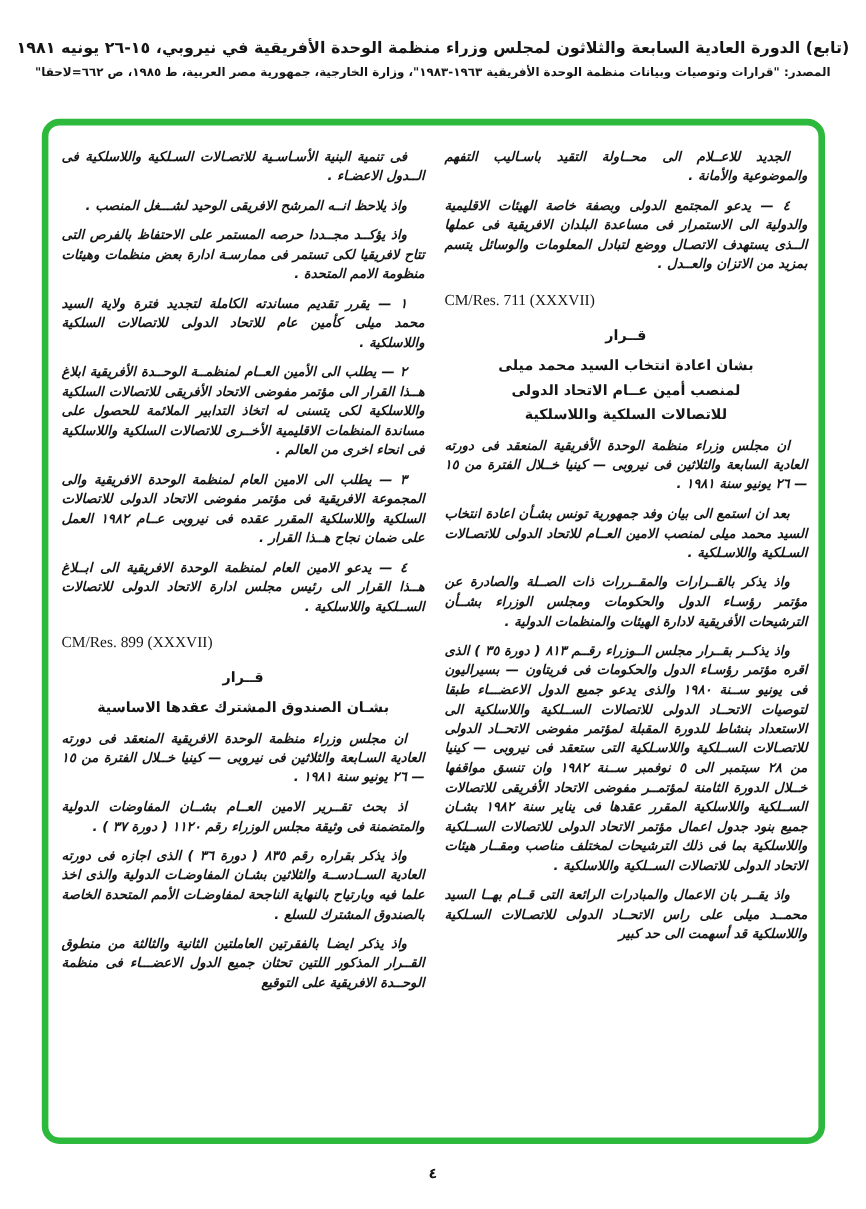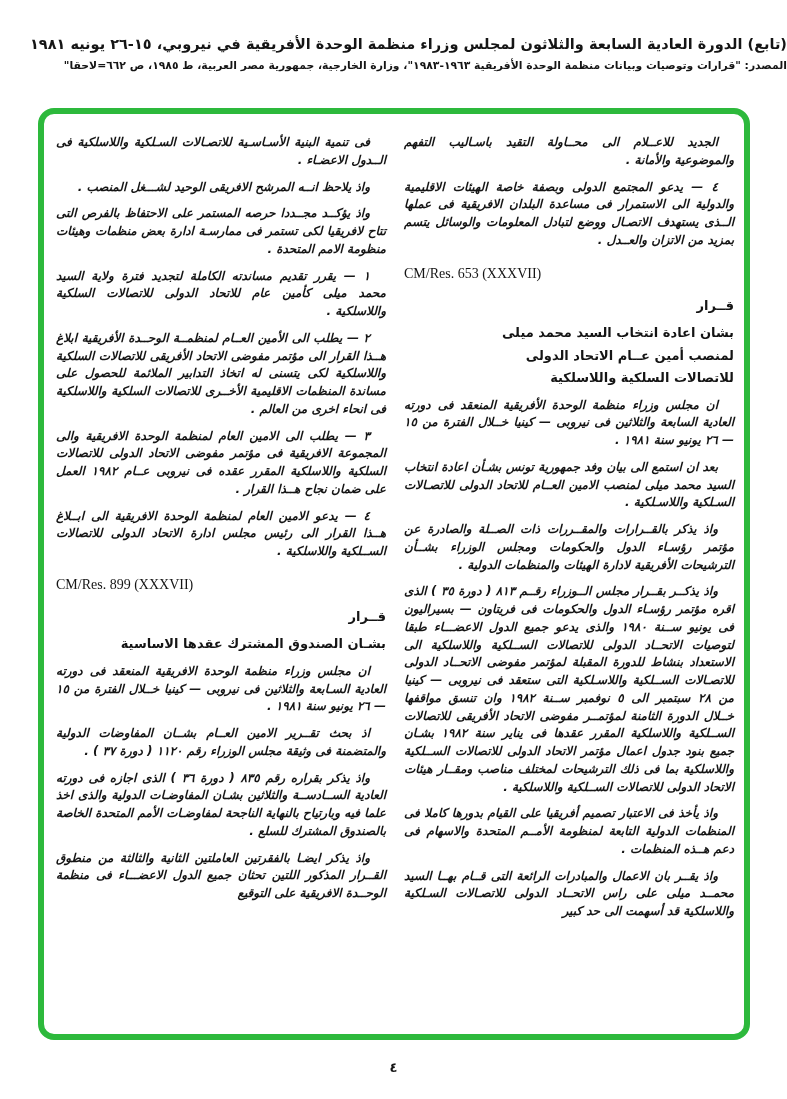--- a/index.html
+++ b/index.html
@@ -1,30 +1,30 @@
 <!DOCTYPE html>
 <html lang="ar" style="--accent: #2db93c;"><head>
 <meta charset="utf-8">
 <style>
   html,body{margin:0;padding:0;background:#ffffff;}
   .page{position:relative;width:787px;height:1099px;background:#ffffff;overflow:hidden;
         font-family:"DejaVu Sans",sans-serif;color:#151515;}
-  .header{position:absolute;top:36px;left:0;right:0;text-align:right;direction:rtl;}
+  .header{position:absolute;top:36px;left:0;right:0;text-align:center;direction:rtl;}
   .header-line1{font-size:14.5px;font-weight:700;white-space:nowrap;letter-spacing:0;}
   .header-line2{font-size:10.8px;font-weight:700;margin-top:7px;white-space:nowrap;}
   .frame{position:absolute;left:38px;top:108px;width:712px;height:932px;box-sizing:border-box;
          border:6px solid var(--accent,#2db93c);border-radius:16px;
          padding:20px 10px 14px 12px;overflow:hidden;}
   .columns{display:flex;direction:rtl;gap:18px;height:100%;}
   .col{flex:1;min-width:0;direction:rtl;}
   .para{font-size:12px;font-weight:700;line-height:1.48;text-align:justify;
         text-indent:16px;margin:0 0 9px 0;font-style:italic;}
   .rescode{direction:ltr;text-align:left;font-family:"Liberation Serif",serif;
            font-size:14px;font-weight:400;margin:16px 0 14px 0;}
-  .heading{font-weight:700;font-size:13px;line-height:1.5;margin:0 0 3px 0;}
+  .heading{text-align:center;font-weight:700;font-size:13px;line-height:1.5;margin:0 0 3px 0;}
   .heading-word{margin:6px 0 8px 0;}
   .spacer{height:6px;}
   .footer{position:absolute;bottom:24px;left:0;right:0;text-align:center;
           font-size:13px;font-weight:700;}
 </style>
 </head>
 <body>
 
 <div class="page">
 
@@ -32,31 +32,30 @@
     <div class="header-line1">(تابع) الدورة العادية السابعة والثلاثون لمجلس وزراء منظمة الوحدة الأفريقية في نيروبي، ١٥-٢٦ يونيه ١٩٨١</div>
     <div class="header-line2">المصدر: "قرارات وتوصيات وبيانات منظمة الوحدة الأفريقية ١٩٦٣-١٩٨٣"، وزارة الخارجية، جمهورية مصر العربية، ط ١٩٨٥، ص ٦٦٢=لاحقا"</div>
   </div>
 
   <div class="frame">
     <div class="columns">
 
       <div class="col">
         <p class="para">الجديد للاعــلام الى محــاولة التقيد باسـاليب التفهم والموضوعية والأمانة .</p>
         <p class="para">٤ — يدعو المجتمع الدولى وبصفة خاصة الهيئات الاقليمية والدولية الى الاستمرار فى مساعدة البلدان الافريقية فى عملها الــذى يستهدف الاتصـال ووضع لتبادل المعلومات والوسائل يتسم بمزيد من الاتزان والعــدل .</p>
-        <div class="rescode">CM/Res. 653 (XXXVII)</div>
+        <div class="rescode">CM/Res. 711 (XXXVII)</div>
         <div class="heading heading-word">قــرار</div>
         <div class="heading">بشان اعادة انتخاب السيد محمد ميلى</div>
         <div class="heading">لمنصب أمين عــام الاتحاد الدولى</div>
         <div class="heading">للاتصالات السلكية واللاسلكية</div>
         <div class="spacer"></div>
         <p class="para">ان مجلس وزراء منظمة الوحدة الأفريقية المنعقد فى دورته العادية السابعة والثلاثين فى نيروبى — كينيا خــلال الفترة من ١٥ — ٢٦ يونيو سنة ١٩٨١ .</p>
         <p class="para">بعد ان استمع الى بيان وفد جمهورية تونس بشـأن اعادة انتخاب السيد محمد ميلى لمنصب الامين العــام للاتحاد الدولى للاتصـالات السـلكية واللاسـلكية .</p>
         <p class="para">واذ يذكر بالقــرارات والمقــررات ذات الصــلة والصادرة عن مؤتمر رؤسـاء الدول والحكومات ومجلس الوزراء بشــأن الترشيحات الأفريقية لادارة الهيئات والمنظمات الدولية .</p>
         <p class="para">واذ يذكــر بقــرار مجلس الــوزراء رقــم ٨١٣ ( دورة ٣٥ ) الذى اقره مؤتمر رؤسـاء الدول والحكومات فى فريتاون — بسيراليون فى يونيو ســنة ١٩٨٠ والذى يدعو جميع الدول الاعضـــاء طبقا لتوصيات الاتحــاد الدولى للاتصالات الســلكية واللاسلكية الى الاستعداد بنشاط للدورة المقبلة لمؤتمر مفوضى الاتحــاد الدولى للاتصـالات الســلكية واللاسـلكية التى ستعقد فى نيروبى — كينيا من ٢٨ سبتمبر الى ٥ نوفمبر ســنة ١٩٨٢ وان تنسق مواقفها خــلال الدورة الثامنة لمؤتمــر مفوضى الاتحاد الأفريقى للاتصالات الســلكية واللاسلكية المقرر عقدها فى يناير سنة ١٩٨٢ بشـان جميع بنود جدول اعمال مؤتمر الاتحاد الدولى للاتصالات الســلكية واللاسلكية بما فى ذلك الترشيحات لمختلف مناصب ومقــار هيئات الاتحاد الدولى للاتصالات الســلكية واللاسلكية .</p>
-        <p class="para">واذ يأخذ فى الاعتبار تصميم أفريقيا على القيام بدورها كاملا فى المنظمات الدولية التابعة لمنظومة الأمــم المتحدة والاسهام فى دعم هــذه المنظمات .</p>
         <p class="para">واذ يقــر بان الاعمال والمبادرات الرائعة التى قــام بهــا السيد محمــد ميلى على راس الاتحــاد الدولى للاتصـالات السـلكية واللاسلكية قد أسهمت الى حد كبير</p>
       </div>
 
       <div class="col">
         <p class="para">فى تنمية البنية الأسـاسـية للاتصـالات السـلكية واللاسلكية فى الــدول الاعضـاء .</p>
         <p class="para">واذ يلاحظ انــه المرشح الافريقى الوحيد لشـــغل المنصب .</p>
         <p class="para">واذ يؤكــد مجــددا حرصه المستمر على الاحتفاظ بالفرص التى تتاح لافريقيا لكى تستمر فى ممارسـة ادارة بعض منظمات وهيئات منظومة الامم المتحدة .</p>
         <p class="para">١ — يقرر تقديم مساندته الكاملة لتجديد فترة ولاية السيد محمد ميلى كأمين عام للاتحاد الدولى للاتصالات السلكية واللاسلكية .</p>
         <p class="para">٢ — يطلب الى الأمين العــام لمنظمــة الوحــدة الأفريقية ابلاغ هــذا القرار الى مؤتمر مفوضى الاتحاد الأفريقى للاتصالات السلكية واللاسلكية لكى يتسنى له اتخاذ التدابير الملائمة للحصول على مساندة المنظمات الاقليمية الأخــرى للاتصالات السلكية واللاسلكية فى انحاء اخرى من العالم .</p>
         <p class="para">٣ — يطلب الى الامين العام لمنظمة الوحدة الافريقية والى المجموعة الافريقية فى مؤتمر مفوضى الاتحاد الدولى للاتصالات السلكية واللاسلكية المقرر عقده فى نيروبى عــام ١٩٨٢ العمل على ضمان نجاح هــذا القرار .</p>

